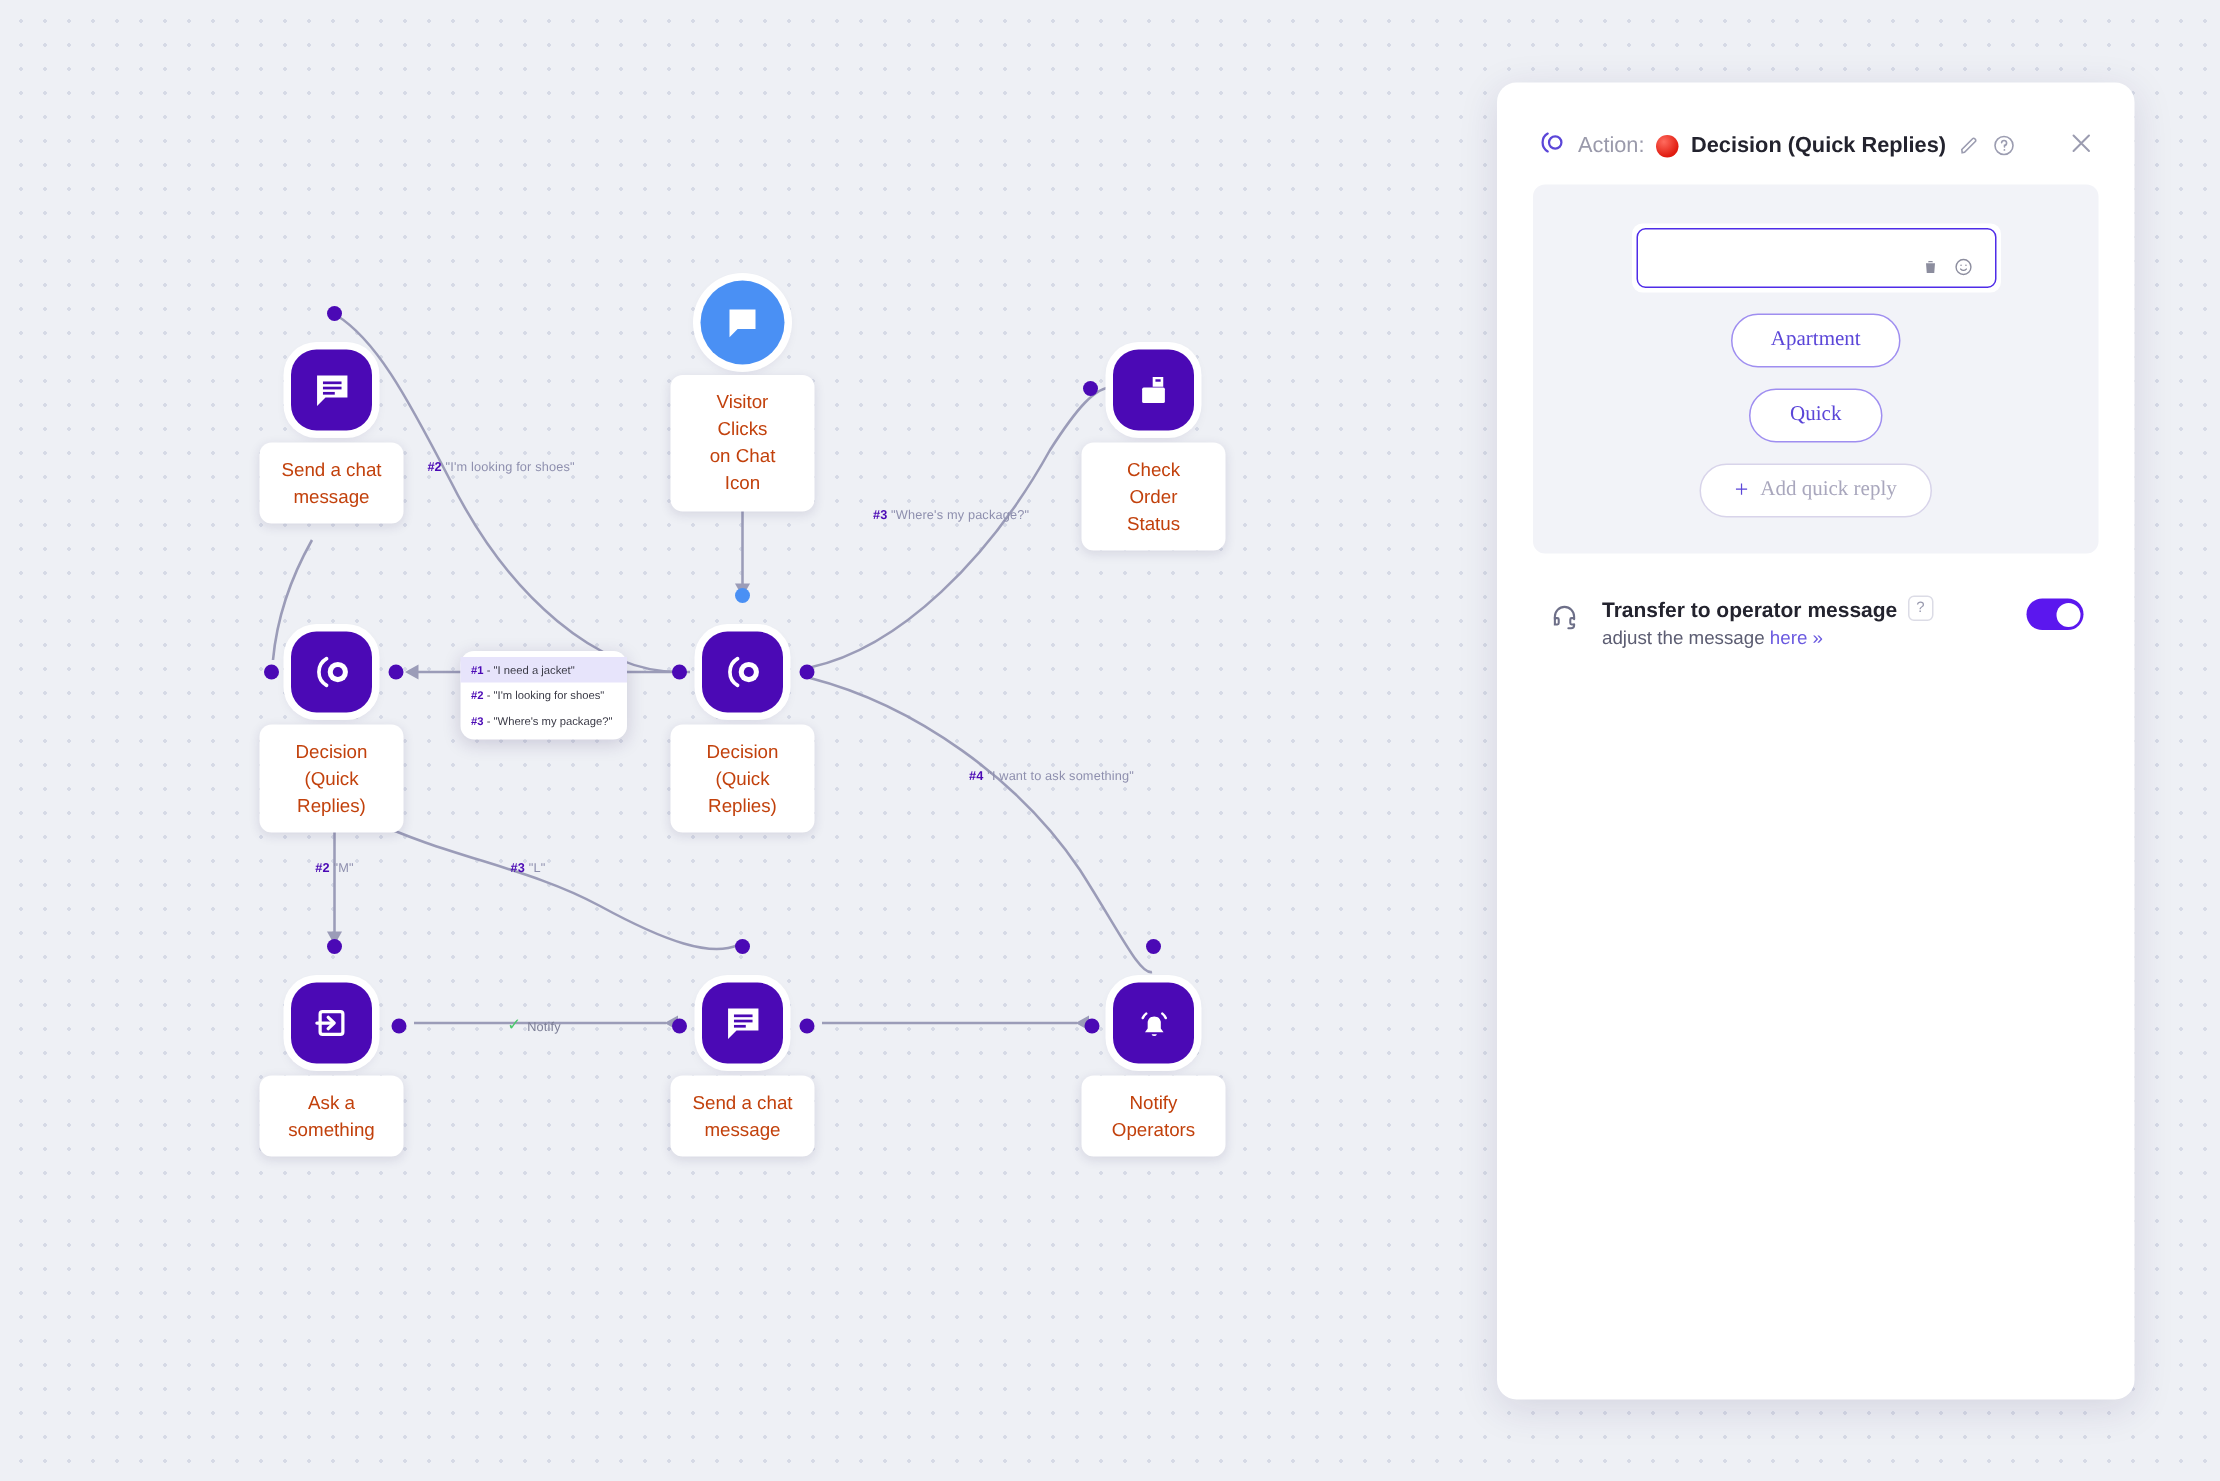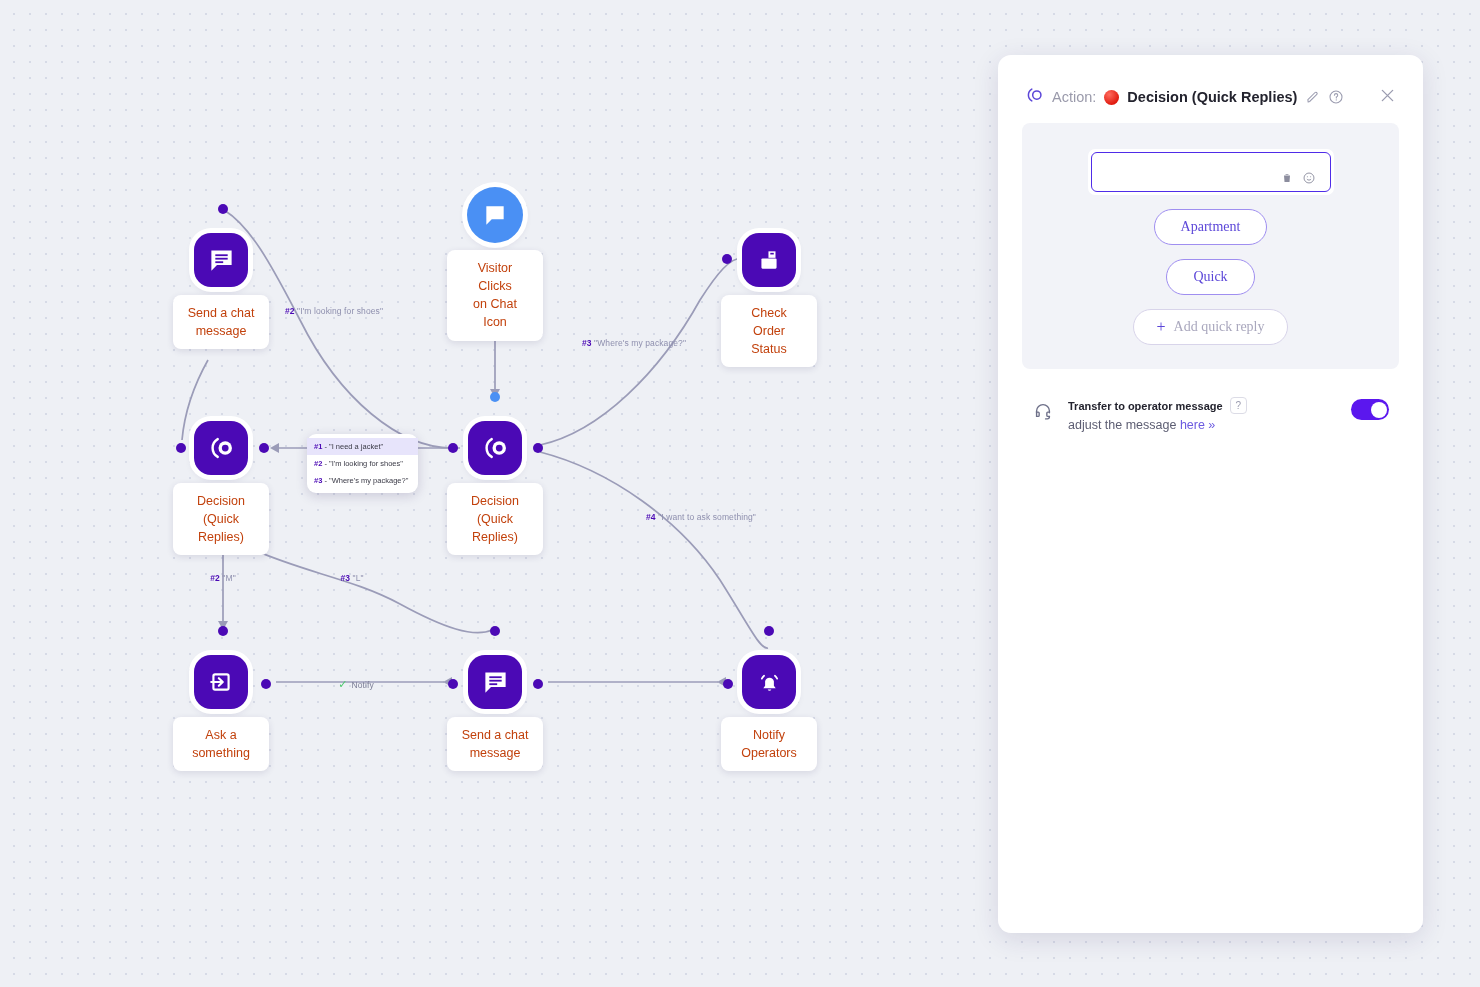--- a/index.html
+++ b/index.html
@@ -159,21 +159,21 @@
   }
   .qr-chip.add .plus { color: #5b46d8; font-size: 16px; line-height: 1; }
 
   .transfer-row {
     display: flex; align-items: flex-start;
     gap: 14px; padding: 28px 10px 0 10px;
   }
   .tr-icon { color: #6d6f88; flex: 0 0 auto; margin-top: 3px; }
   .tr-main { flex: 1 1 auto; }
   .tr-title-line { display: flex; align-items: center; gap: 7px; }
-  .tr-title { font-size: 11px; font-weight: 700; color: #23232e; }
+  .tr-title { font-size: 14px; font-weight: 700; color: #23232e; }
   .tr-help {
     width: 17px; height: 17px; border: 1px solid #dcdce6;
     border-radius: 4px; font-size: 10px; color: #9b9cb0;
     display: flex; align-items: center; justify-content: center;
     cursor: pointer;
   }
   .tr-sub { font-size: 12.5px; color: #5c5d72; margin-top: 4px; }
   .tr-sub a { color: #6b5ae0; text-decoration: none; }
   .toggle {
     width: 38px; height: 21px; border-radius: 11px;

